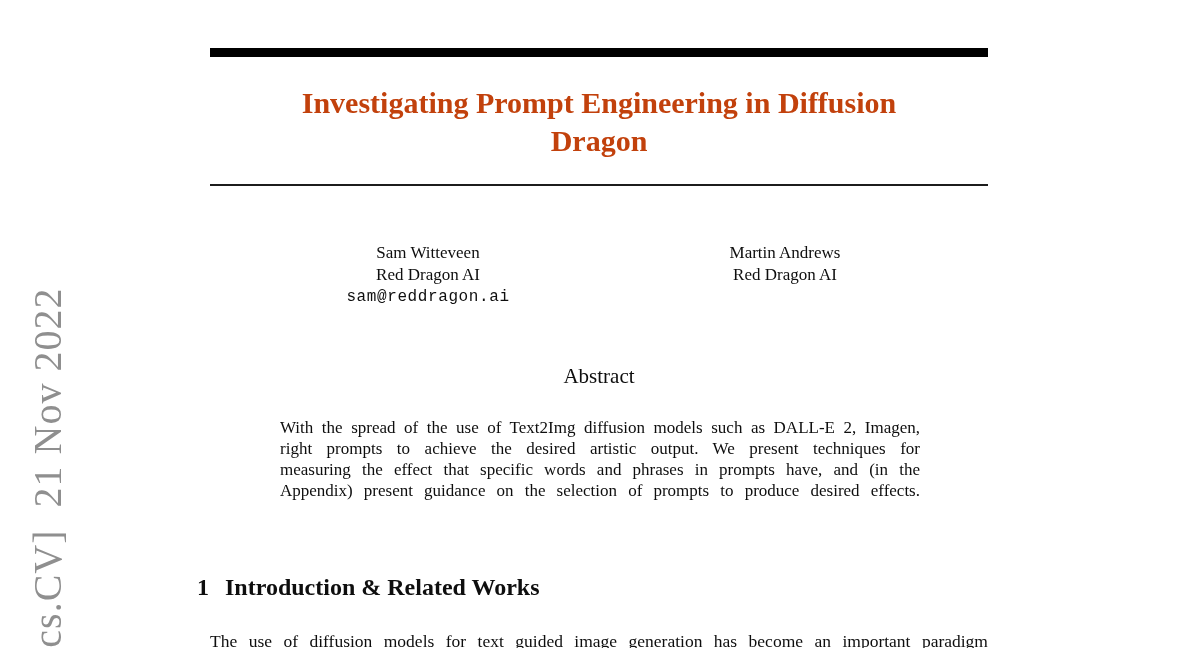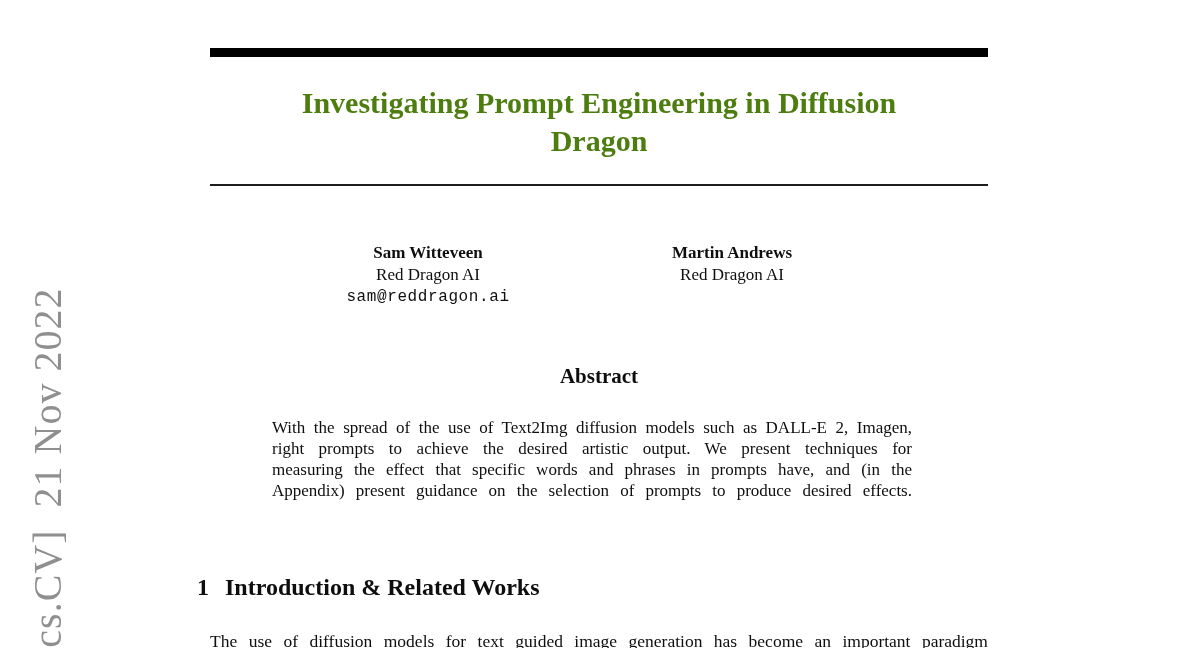--- a/index.html
+++ b/index.html
@@ -43,71 +43,71 @@
 
   .paper-title {
     position: absolute;
     left: 210px;
     top: 84px;
     width: 778px;
     text-align: center;
     font-weight: bold;
     font-size: 30px;
     line-height: 38px;
-    color: #4d7c0f;
+    color: #c2410c;
   }
 
   
   .rule-bottom {
     position: absolute;
     left: 210px;
     top: 184px;
     width: 778px;
     height: 2px;
     background: #1c1c1c;
   }
 
   .author-block {
     position: absolute;
     top: 242px;
     width: 320px;
     text-align: center;
   }
   .author-block.first  { left: 268px; }
-  .author-block.second { left: 572px; }
+  .author-block.second { left: 625px; }
   .author-name {
-    font-weight: bold;
+    font-weight: normal;
     font-size: 17px;
     line-height: 22px;
   }
   .author-affiliation {
     font-size: 17px;
     line-height: 22px;
   }
   .author-email {
     font-family: "Liberation Mono", "DejaVu Sans Mono", monospace;
     font-size: 16px;
     line-height: 22px;
     letter-spacing: 0.6px;
   }
 
   .abstract-heading {
     position: absolute;
     left: 210px;
     top: 363px;
     width: 778px;
     text-align: center;
-    font-weight: bold;
+    font-weight: normal;
     font-size: 21px;
     line-height: 26px;
   }
 
   .abstract-body {
     position: absolute;
-    left: 272px;
+    left: 280px;
     top: 417px;
     width: 640px;
   }
   .abs-line {
     font-size: 17px;
     line-height: 21px;
     text-align: justify;
     text-align-last: justify;
     white-space: nowrap;
     overflow: hidden;

